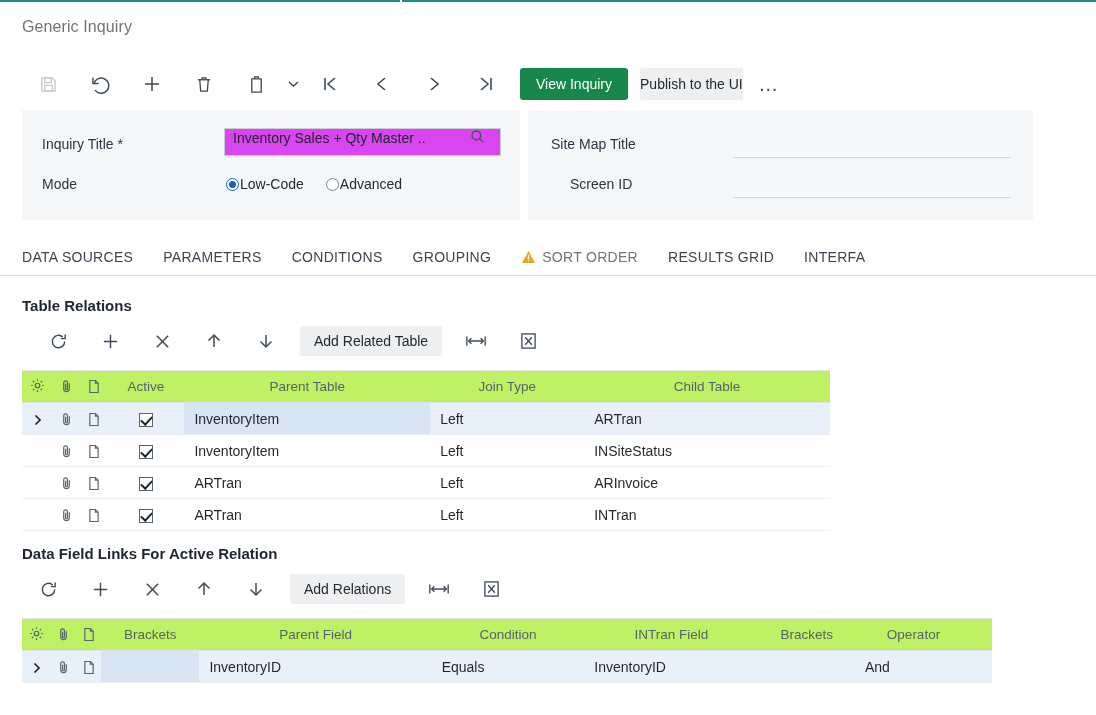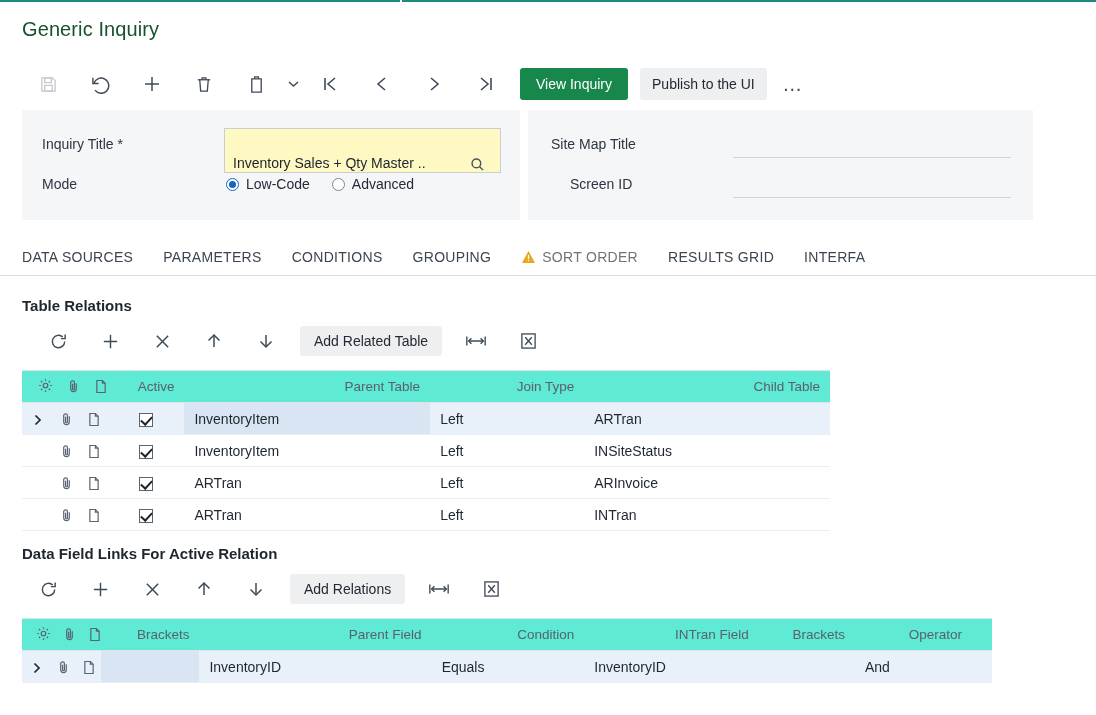--- a/index.html
+++ b/index.html
@@ -16,21 +16,21 @@
   
   .top-accent {
     position:absolute; top:0; left:0; width:1096px; height:2px;
     background:#1d8a7e;
   }
   .top-accent .seg-a { position:absolute; left:400px; top:0; width:2px; height:2px; background:#fff; }
 
   
   .page-title {
     position:absolute; left:22px; top:18px;
-    font-size:20px; color:#14532d; font-weight:400;
+    font-size:16px; color:#737373; font-weight:400;
     letter-spacing:0.1px;
   }
 
   
   .toolbar {
     position:absolute; left:22px; top:62px; height:44px;
     display:flex; align-items:center; gap:0px;
   }
   .tb-icon {
     width:52px; height:44px; display:flex; align-items:center; justify-content:center;
@@ -38,21 +38,21 @@
   }
   .tb-icon.disabled { color:#c4c9cf; cursor:default; }
   .tb-icon svg { display:block; }
   .tb-split { width:22px; height:44px; display:flex; align-items:center; justify-content:center; color:#3f4a57; cursor:pointer;}
   .btn-primary {
     height:32px; padding:0 16px; background:#17874b; color:#fff;
     border:none; border-radius:3px; font-size:14px; cursor:pointer;
     margin-left:8px; font-family:inherit;
   }
   .btn-secondary {
-    height:32px; padding:0 12px; background:#edeff1; color:#232a33;
+    height:32px; padding:0 0; background:#edeff1; color:#232a33;
     border:none; border-radius:3px; font-size:14px; cursor:pointer;
     margin-left:12px; font-family:inherit;
   }
   .tb-more {
     width:40px; height:44px; display:flex; align-items:center; justify-content:center;
     font-size:20px; color:#3f4a57; cursor:pointer; margin-left:6px; letter-spacing:1px;
   }
 
   
   .panel-left {
@@ -65,31 +65,31 @@
   }
   .fld-label {
     position:absolute; font-size:14px; color:#2c3540;
   }
   .lbl-inquiry { left:42px; top:136px; }
   .lbl-mode { left:42px; top:176px; }
   .lbl-sitemap { left:551px; top:136px; }
   .lbl-screenid { left:570px; top:176px; }
 
   .inq-input {
-    position:absolute; left:224px; top:128px; width:277px; height:45px;
-    background:#fef9c3; border:1px solid #c9ced4; display:flex; align-items:flex-end;
+    position:absolute; left:224px; top:128px; width:277px; height:28px;
+    background:#d946ef; border:1px solid #c9ced4; display:flex; align-items:flex-start;
   }
   .inq-input input {
     border:none; outline:none; background:transparent; width:232px;
     font-size:14px; font-family:inherit; color:#1d242c; padding-left:8px;
   }
   .inq-input .search-ic { width:40px; display:flex; align-items:center; justify-content:center; color:#49525c; cursor:pointer;}
 
   .radio-row { position:absolute; left:226px; top:176px; display:flex; align-items:center; gap:22px; }
-  .radio { display:flex; align-items:center; gap:7px; font-size:14px; cursor:pointer; }
+  .radio { display:flex; align-items:center; gap:1px; font-size:14px; cursor:pointer; }
   .rdo {
     width:13px; height:13px; border-radius:50%; border:1px solid #7b858f; background:#fff;
     display:inline-block; position:relative;
   }
   .rdo.checked { border-color:#1464c0; }
   .rdo.checked:after {
     content:''; position:absolute; left:2px; top:2px; width:7px; height:7px;
     border-radius:50%; background:#1464c0;
   }
 
@@ -131,21 +131,21 @@
   }
   .gt-btn {
     height:30px; padding:0 14px; background:#edeff1; color:#232a33;
     border:none; border-radius:3px; font-size:14px; cursor:pointer; font-family:inherit;
     margin:0 8px;
   }
 
   
   table.grid { position:absolute; border-collapse:collapse; font-size:14px; }
   table.grid th {
-    background:#5eead4; color:#59626c; font-weight:normal; text-align:right;
+    background:#bef264; color:#59626c; font-weight:normal; text-align:center;
     height:32px; border-bottom:1px solid #dfe3e7; border-top:1px solid #dfe3e7;
     padding:0 10px; font-size:13.5px; white-space:nowrap;
   }
   table.grid td {
     height:32px; border-bottom:1px solid #eceff2; padding:0 10px; color:#1f262e;
     white-space:nowrap;
   }
   table.grid tr.selected td { background:#e8f0fa; }
   table.grid tr.selected td.cell-parent { background:#d9e5f2; }
   .ic-cell { width:26px; padding:0 !important; text-align:center; color:#5a6470; }

